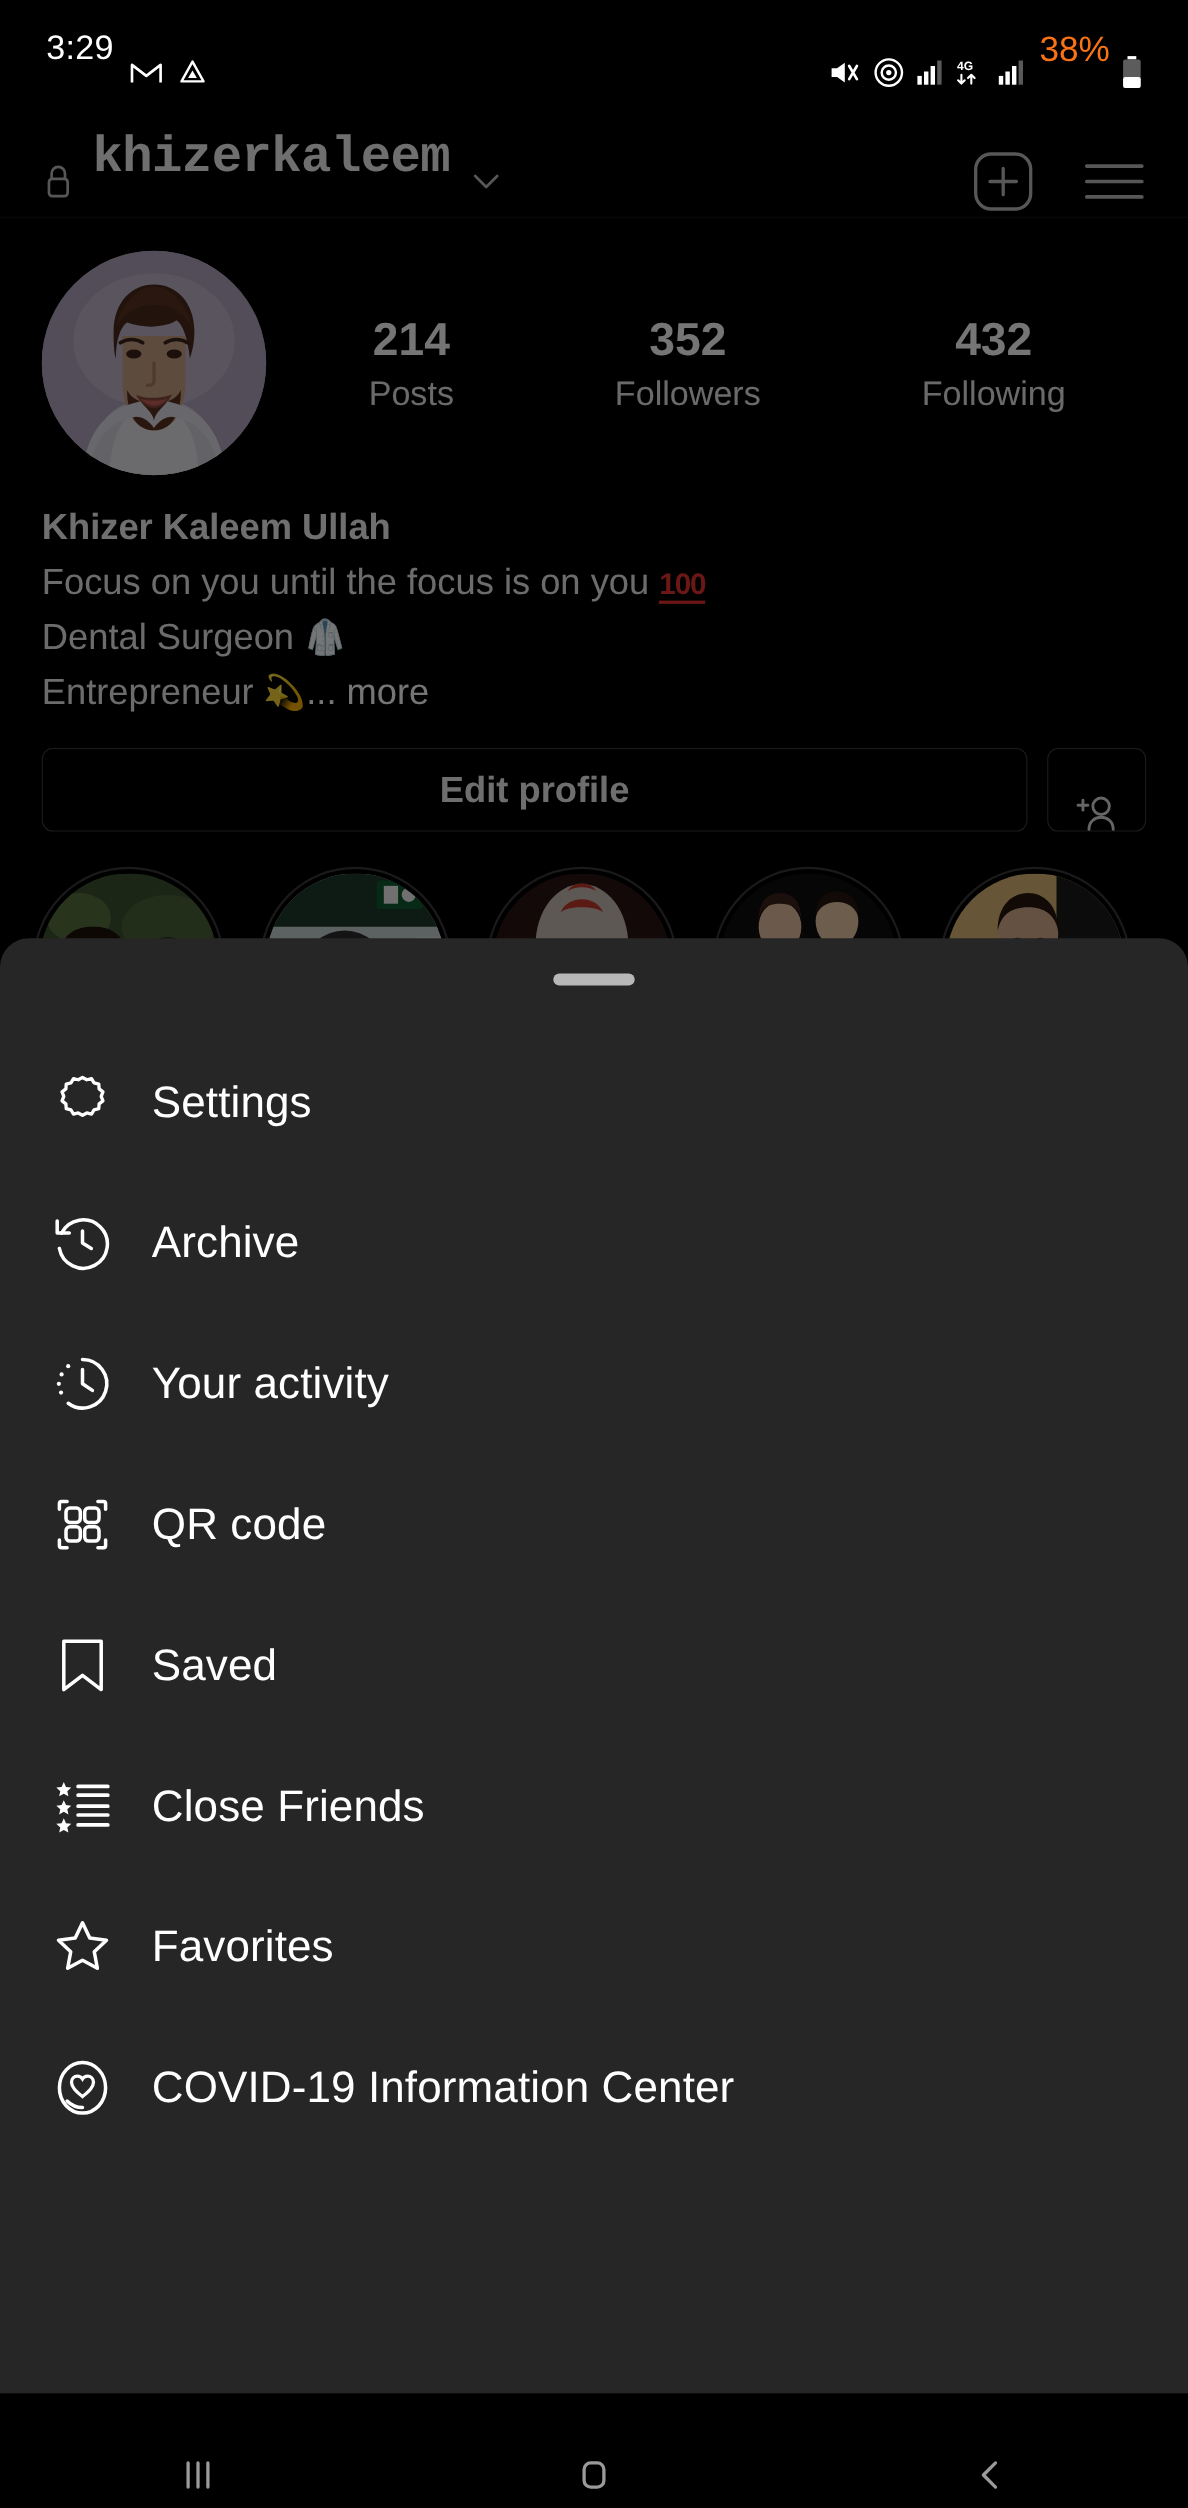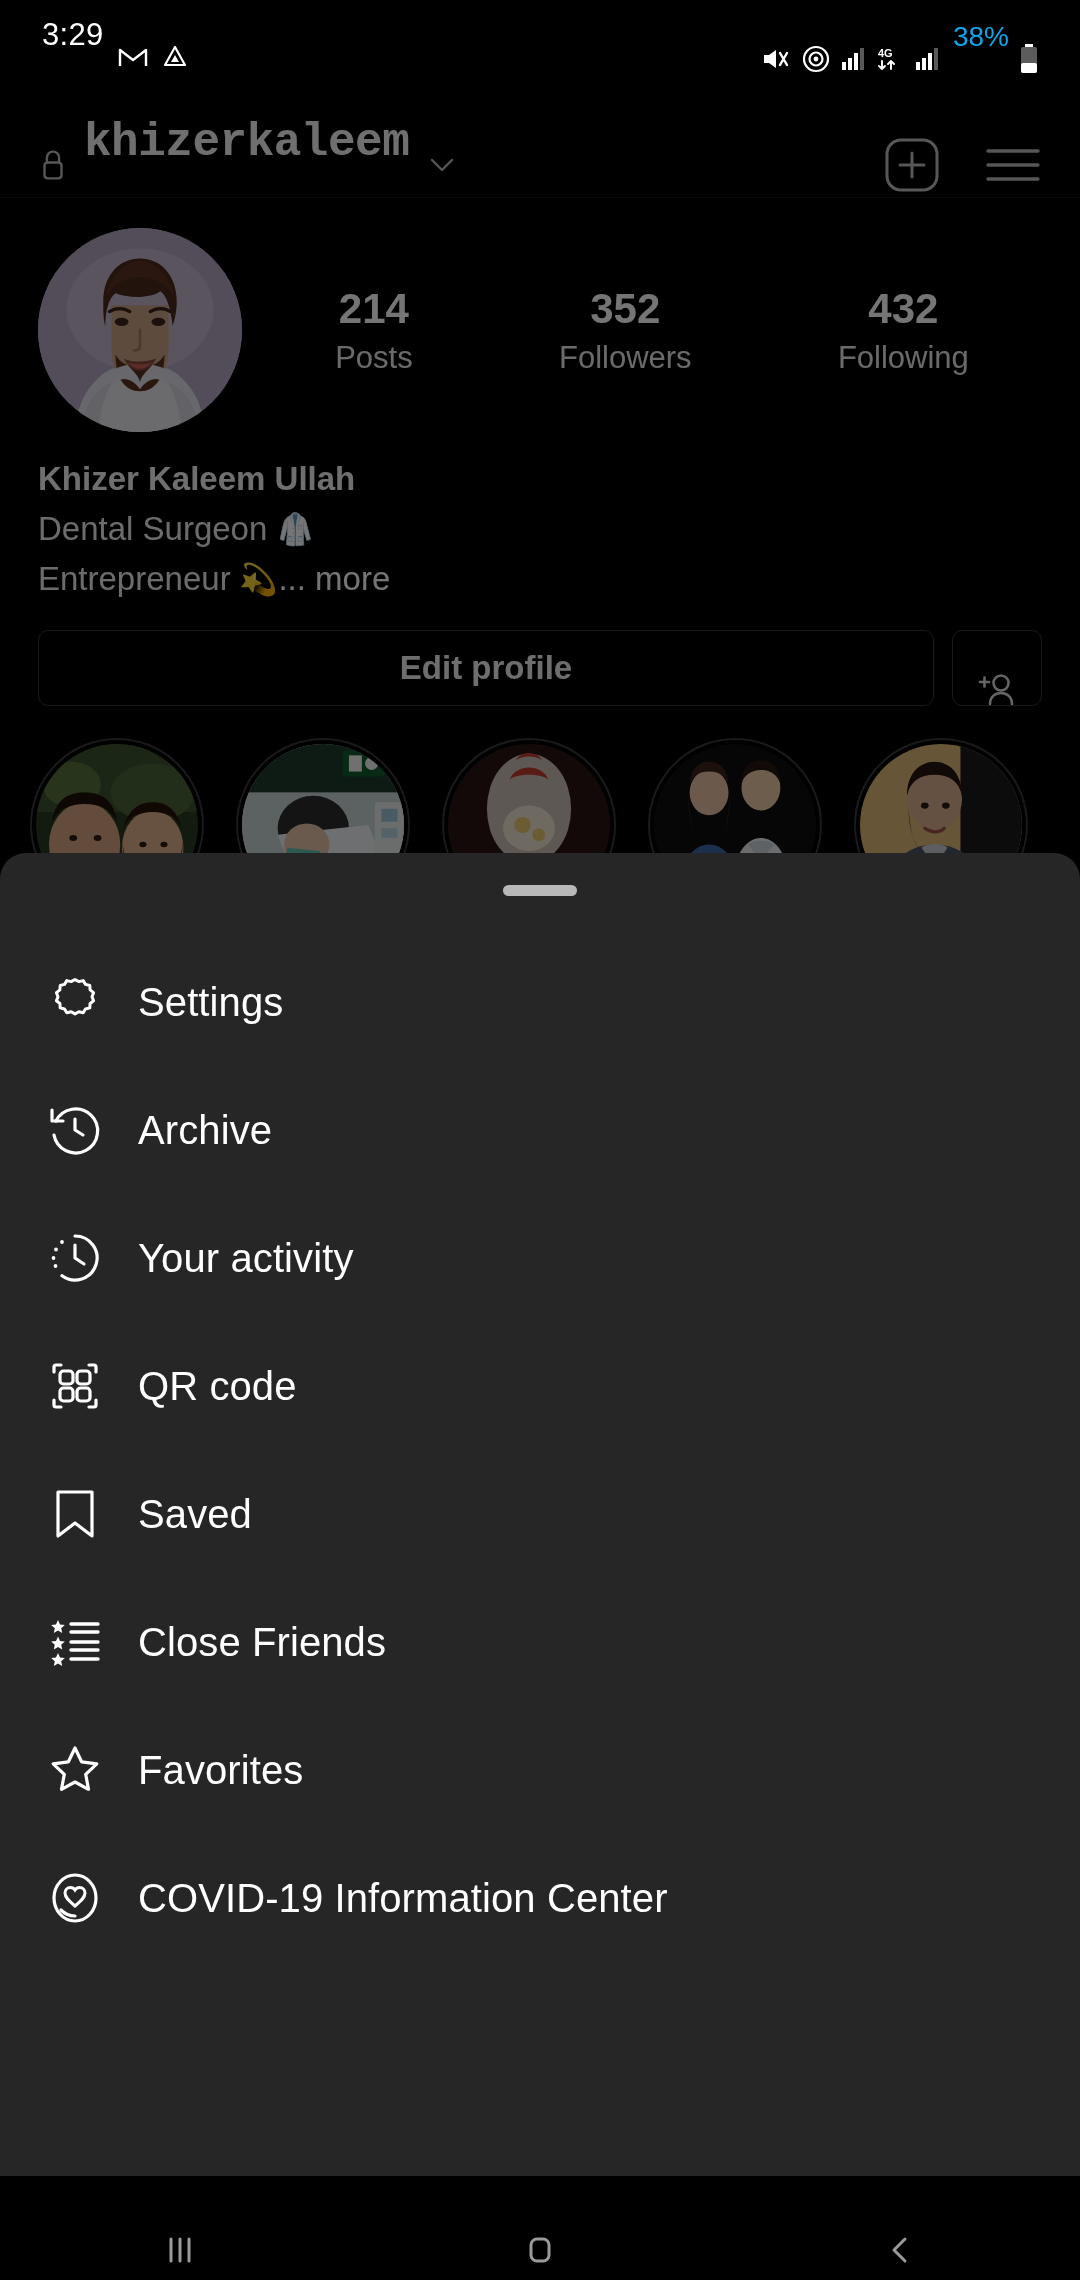--- a/index.html
+++ b/index.html
@@ -7,27 +7,27 @@
     width:1080px; height:2280px;
     background:#000;
     font-family:"Liberation Sans", sans-serif;
     overflow:hidden;
   }
   #screen { position:relative; width:1080px; height:2280px; background:#000; }
 
   
   .statusbar {
     position:absolute; top:0; left:0; width:1080px; height:88px;
-    display:flex; align-items:flex-start; justify-content:space-between;
+    display:flex; align-items:center; justify-content:space-between;
     padding:0 42px; color:#fff;
   }
   .sb-left { display:flex; align-items:center; gap:14px; }
   .sb-time { font-size:31px; font-weight:400; letter-spacing:0.3px; color:#fff; }
   .sb-right { display:flex; align-items:center; gap:11px; }
-  .sb-pct { font-size:28px; font-weight:400; color:#0ea5e9; margin-left:3px; }
+  .sb-pct { font-size:32px; font-weight:400; color:#f97316; margin-left:3px; }
   .ico { display:inline-flex; align-items:center; justify-content:center;margin-top:44px; }
 
   
   .profile {
     position:absolute; top:88px; left:0; width:1080px; height:2192px;
     background:#000;
   }
   .dim { filter:brightness(0.46); }
 
   
@@ -252,20 +252,23 @@
         </div>
         <div class="stat">
           <div class="stat-num">432</div>
           <div class="stat-lbl">Following</div>
         </div>
       </div>
     </div>
 
     <div class="bio">
       <div class="bio-name">Khizer Kaleem Ullah</div>
+      <div class="bio-line">
+        <span>Focus on you until the focus is on you </span><span class="emoji-100">100</span>
+      </div>
       <div class="bio-line">
         <span>Dental Surgeon </span><span class="emoji">🥼</span>
       </div>
       <div class="bio-line">
         <span>Entrepreneur </span><span class="emoji">💫</span><span class="bio-more">... more</span>
       </div>
     </div>
 
     <div class="btn-row">
       <div class="edit-btn">Edit profile</div>

